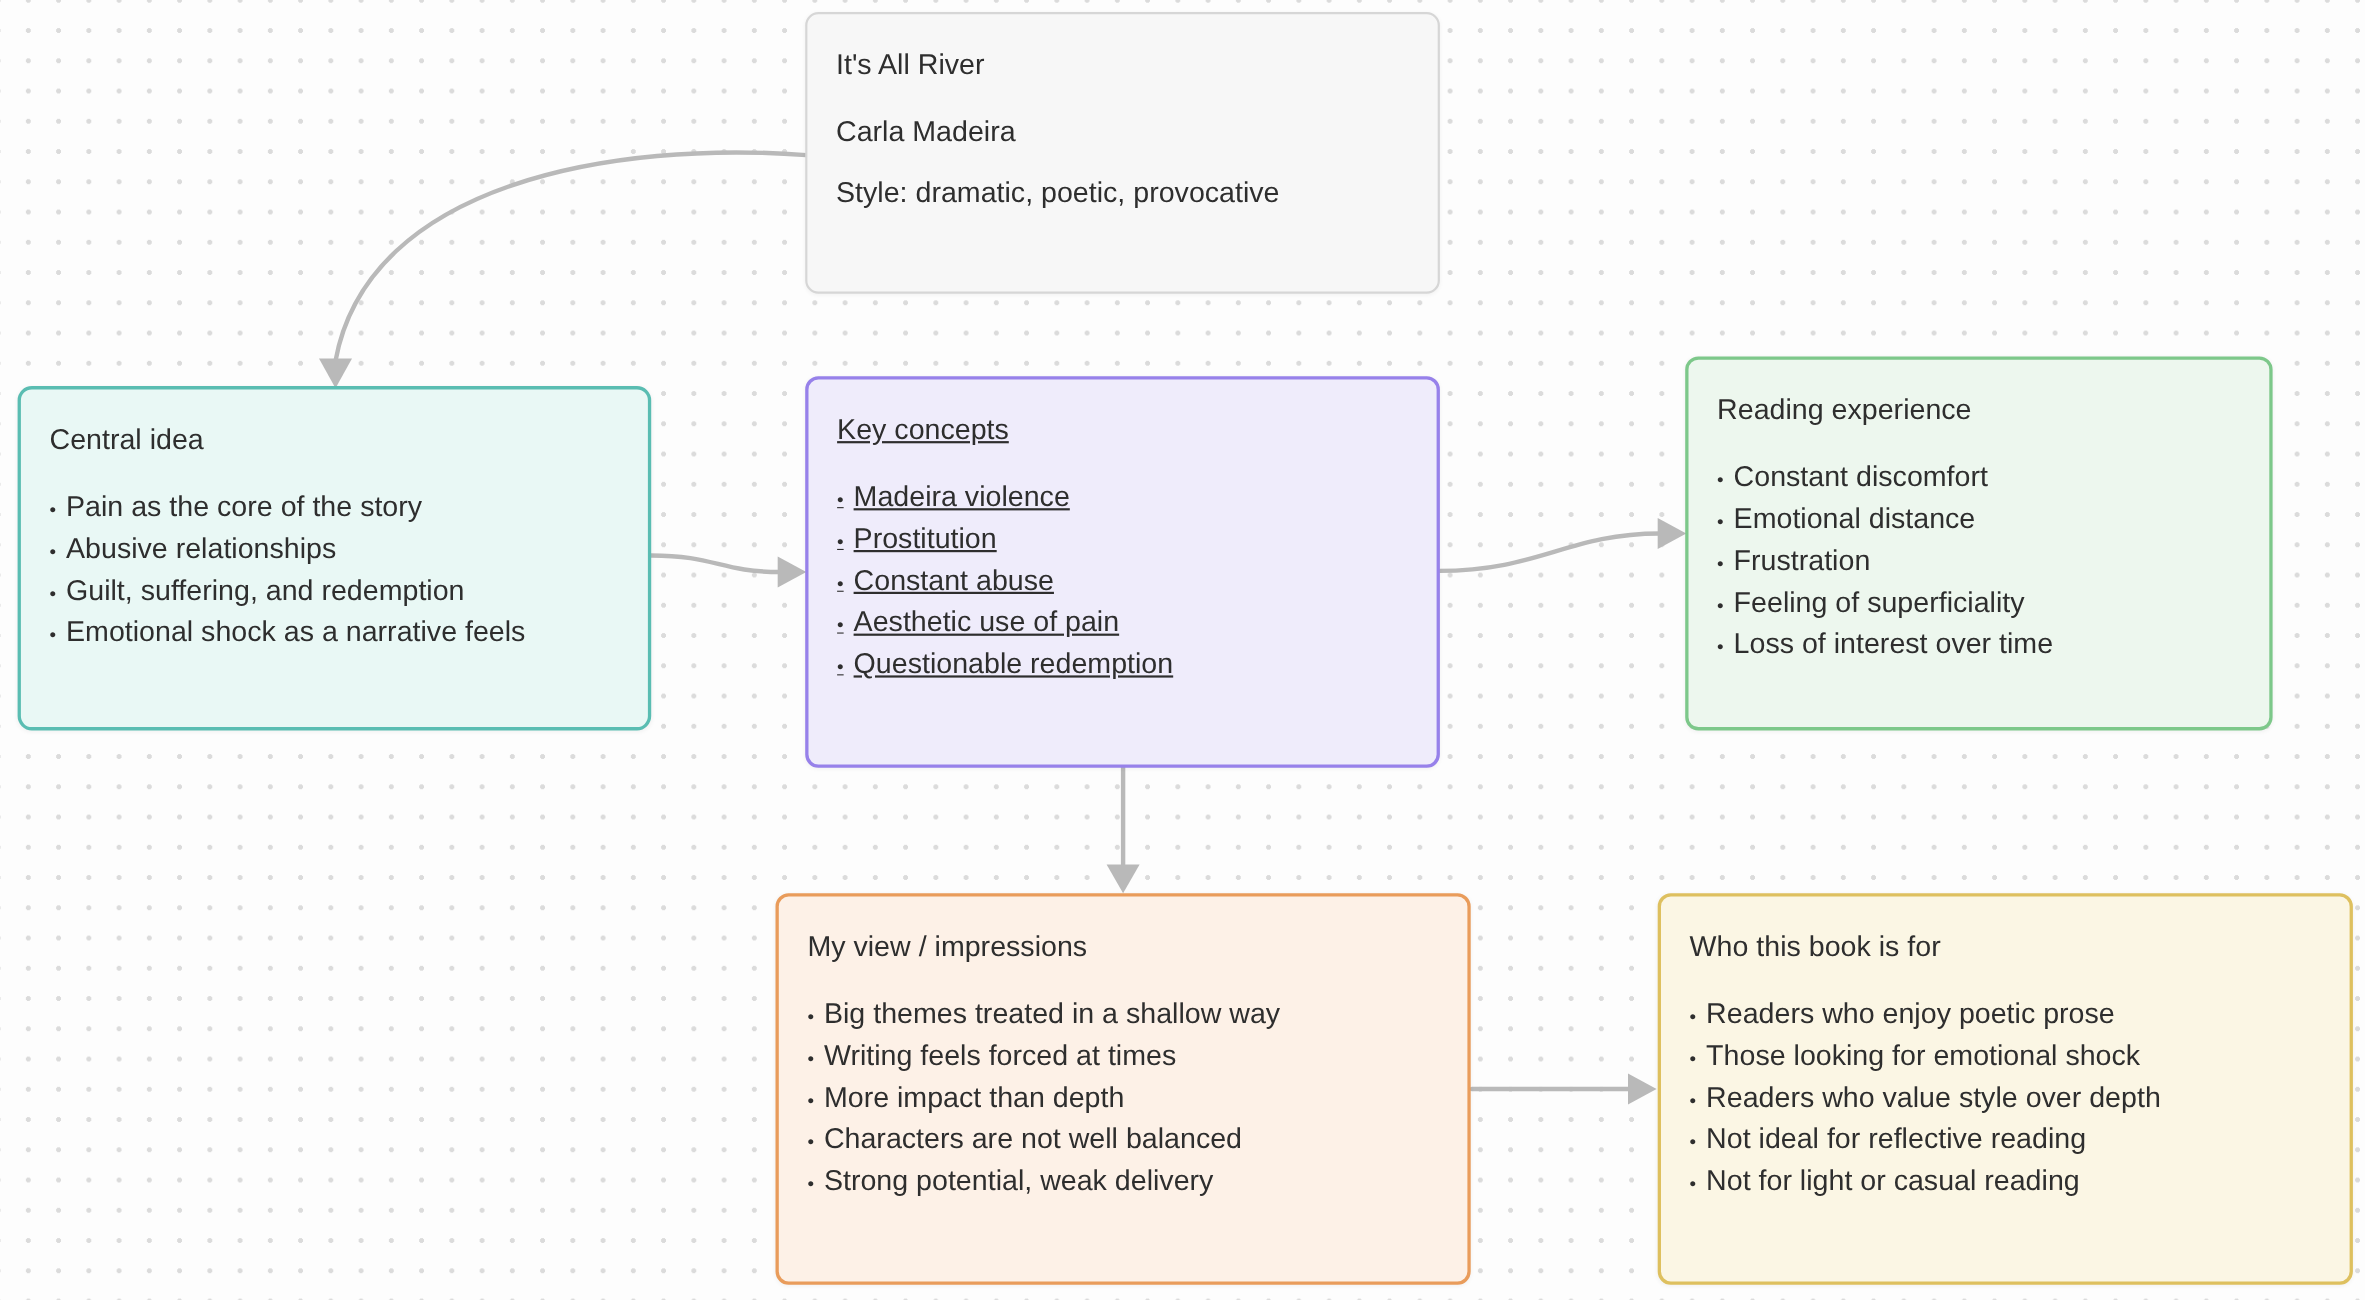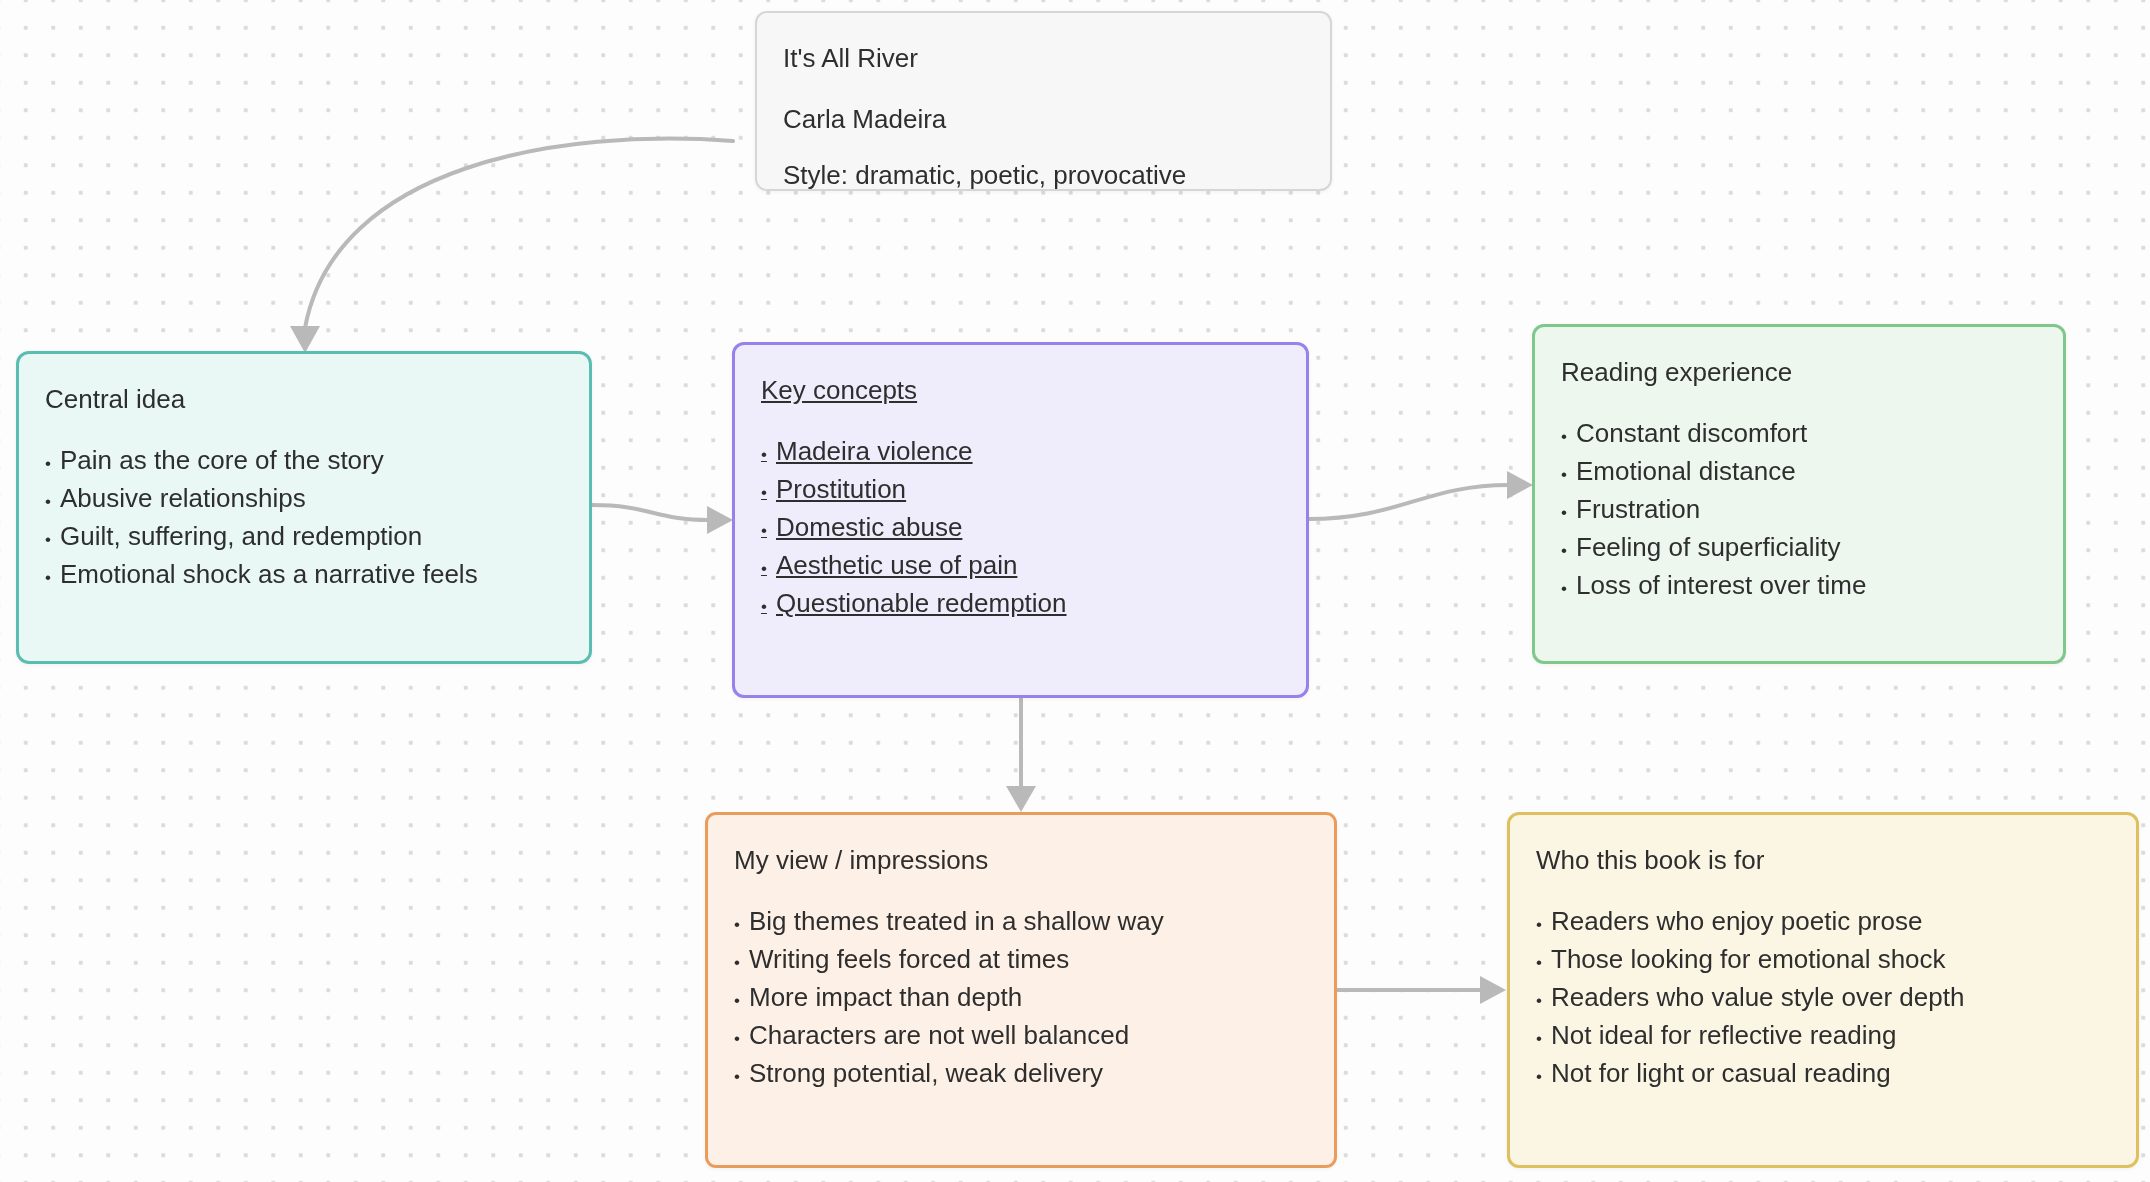--- a/index.html
+++ b/index.html
@@ -34,21 +34,21 @@
   .node {
     position: absolute;
     border: 3.5px solid #ccc;
     border-radius: 12px;
     padding: 28px 30px 28px 26px;
     background: #fff;
     box-shadow: 0 1px 4px rgba(0,0,0,0.05);
     font-size: 26px;
     line-height: 34px;
   }
-  #node-book-info { left: 755px; top: 11px;  width: 577px; height: 180px; border-width: 2px; }
+  #node-book-info { left: 732px; top: 11px;  width: 577px; height: 256px; border-width: 2px; }
   #node-central-idea { left: 16px;  top: 351px; width: 576px; height: 313px; border-radius: 13px; }
   #node-key-concepts { left: 732px; top: 342px; width: 577px; height: 356px; text-decoration: underline; }
   #node-reading-experience { left: 1532px; top: 324px; width: 534px; height: 340px; }
   #node-my-view { left: 705px; top: 812px; width: 632px; height: 356px; }
   #node-who-for { left: 1507px; top: 812px; width: 632px; height: 356px; }
   .node-title { margin: 0 0 27px 0; }
   .node-lines .line { min-height: 34px; }
   .node-lines .line.blank { min-height: 22px; }
   .bullet-row { display: flex; align-items: baseline; min-height: 34px; }
   .bullet-dot {
@@ -127,21 +127,21 @@
         <div class="bullet-row">
           <span class="bullet-dot">•</span>
           <span class="bullet-text">Madeira violence</span>
         </div>
         <div class="bullet-row">
           <span class="bullet-dot">•</span>
           <span class="bullet-text">Prostitution</span>
         </div>
         <div class="bullet-row">
           <span class="bullet-dot">•</span>
-          <span class="bullet-text">Domestic abuse</span>
+          <span class="bullet-text">Constant abuse</span>
         </div>
         <div class="bullet-row">
           <span class="bullet-dot">•</span>
           <span class="bullet-text">Aesthetic use of pain</span>
         </div>
         <div class="bullet-row">
           <span class="bullet-dot">•</span>
           <span class="bullet-text">Questionable redemption</span>
         </div>
       </div>
@@ -167,21 +167,21 @@
           <span class="bullet-dot">•</span>
           <span class="bullet-text">Feeling of superficiality</span>
         </div>
         <div class="bullet-row">
           <span class="bullet-dot">•</span>
           <span class="bullet-text">Loss of interest over time</span>
         </div>
       </div>
   </div>
 
-  <div class="node" id="node-my-view" style="background: rgb(253, 241, 231); border-color: rgb(233, 156, 91); border-radius: 11px;">
+  <div class="node" id="node-my-view" style="background: rgb(253, 241, 231); border-color: rgb(233, 156, 91);">
     <div class="node-title">My view / impressions</div>
     <div class="node-lines"></div>
     <div class="node-bullets">
         <div class="bullet-row">
           <span class="bullet-dot">•</span>
           <span class="bullet-text">Big themes treated in a shallow way</span>
         </div>
         <div class="bullet-row">
           <span class="bullet-dot">•</span>
           <span class="bullet-text">Writing feels forced at times</span>

